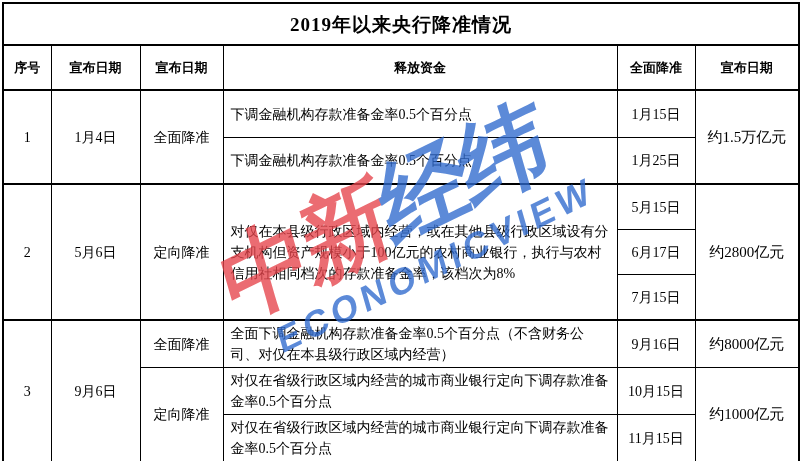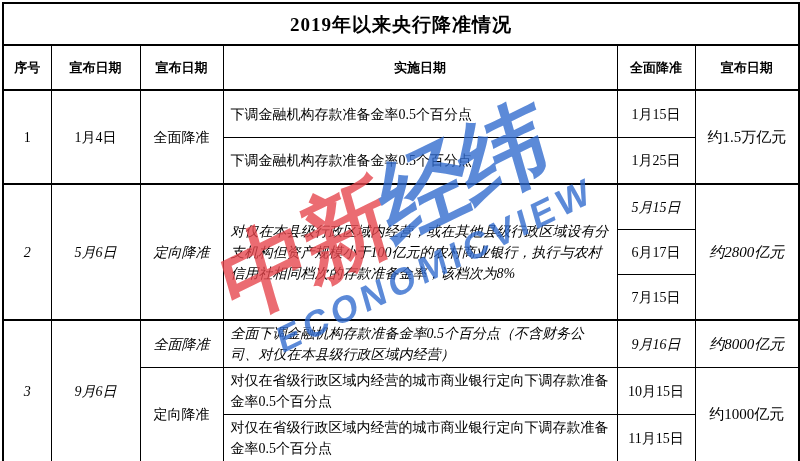--- a/index.html
+++ b/index.html
@@ -36,21 +36,21 @@
     letter-spacing:1px;
     border-bottom:2px solid #000;
     border-radius:19px;
   }
   tr.header-row td {
     height:41px;
     font-weight:bold;
     font-size:13px;
     border-bottom:2px solid #000;
   }
-  tr.grp td { border-top:2px solid #000;font-style:italic; }
+  tr.grp td { border-top:2px solid #000; }
   td.left { text-align:left; padding:2px 7px; }
   td.funds { font-size:15px; }
   tr.r-a td { height:42px; }
   tr.r-b td { height:41px; }
   .watermark {
     position:absolute; left:200px; top:162px;
     width:400px; height:170px;
     transform:rotate(-26deg);
     opacity:0.78;
     z-index:5;
@@ -93,21 +93,21 @@
     <col style="width:104px">
   </colgroup>
   <tbody>
     <tr>
       <td colspan="6" class="title-cell">2019年以来央行降准情况</td>
     </tr>
     <tr class="header-row">
       <td>序号</td>
       <td>宣布日期</td>
       <td>宣布日期</td>
-      <td>实施日期</td>
+      <td>释放资金</td>
       <td>全面降准</td>
       <td>宣布日期</td>
     </tr>
 
     <tr class="r-a">
       <td rowspan="2">1</td>
       <td rowspan="2">1月4日</td>
       <td rowspan="2">全面降准</td>
       <td class="left">下调金融机构存款准备金率0.5个百分点</td>
       <td>1月15日</td>

